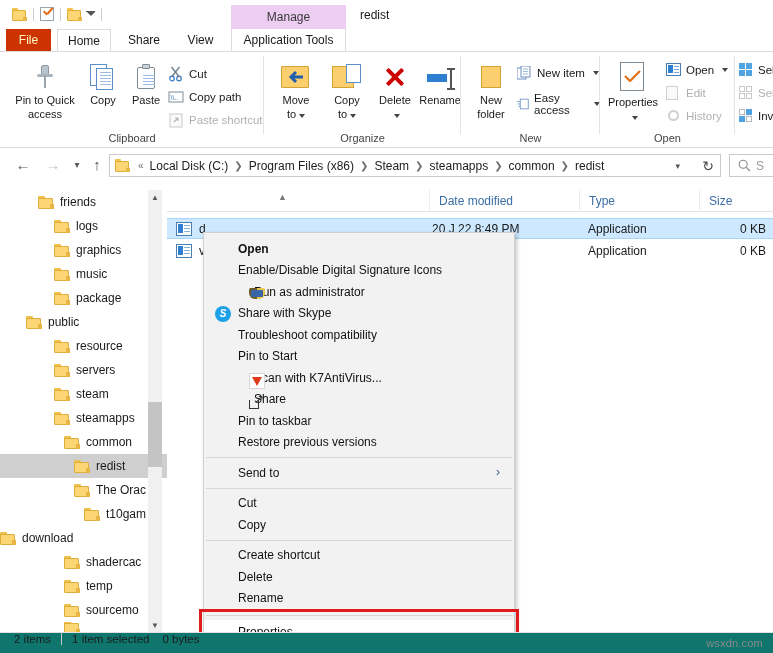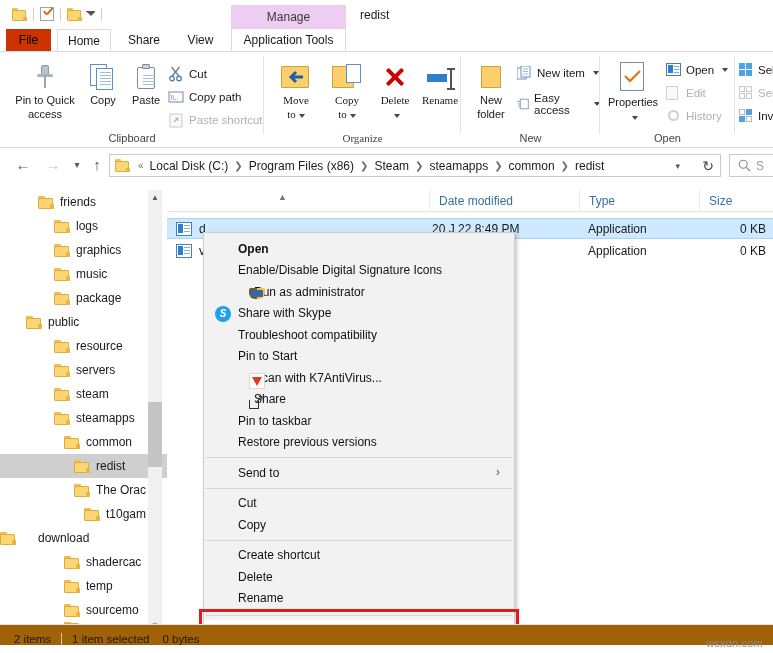--- a/index.html
+++ b/index.html
@@ -53,21 +53,21 @@
     position:absolute; left:0; top:29px; width:773px; height:23px;
     background:#ffffff;
   }
   .tabrow .underline {
     position:absolute; left:0; bottom:0; width:773px; height:1px; background:#dcdcdc;
   }
   .tab {
     position:absolute; top:0; height:23px; line-height:23px;
     font-size:12px; color:#1a1a1a; text-align:center; cursor:default;
   }
-  .tab.file { background:#cc3300; color:#000000; left:6px; width:45px; }
+  .tab.file { background:#cc3300; color:#fef9c3; left:6px; width:45px; }
   .tab.home { left:57px; width:54px; background:#fff; border-left:1px solid #dcdcdc; border-right:1px solid #dcdcdc; border-top:1px solid #dcdcdc;}
   .tab.share { left:119px; width:50px; }
   .tab.view { left:177px; width:47px; }
   .tab.apptools { left:231px; width:115px; background:#ffffff; border-left:1px solid #dcdcdc; border-right:1px solid #dcdcdc;}
   .tab.home:after {
     content:""; position:absolute; left:0; bottom:-1px; width:100%; height:1px; background:#fff;
   }
 
   
   .ribbon {
@@ -206,23 +206,23 @@
   
   .k7 { position:relative; width:16px; height:16px; background:#fff; border:1px solid #d8d8d8;}
   .k7 .tri { position:absolute; left:2px; top:3px; width:0;height:0; border-left:5px solid transparent;border-right:5px solid transparent;border-top:9px solid #e03a1a;}
   
   .shareic { position:relative; width:16px; height:16px;}
   .shareic .bx { position:absolute; left:0; top:6px; width:10px; height:9px; border:1.5px solid #333; border-top:none;}
   .shareic .ar { position:absolute; left:5px; top:0px; font-size:12px; color:#333; line-height:10px;}
 
   
   .statusbar {
-    position:absolute; left:0; bottom:8px; width:773px; height:21px;
-    background:#a16207; border-top:1px solid #e0e0e0;
-    display:flex; align-items:flex-end; font-size:11.5px; color:#1a1a1a;
+    position:absolute; left:0; bottom:0; width:773px; height:21px;
+    background:#0f766e; border-top:1px solid #e0e0e0;
+    display:flex; align-items:flex-start; font-size:11.5px; color:#1a1a1a;
   }
   .status-sep { width:1px; height:12px; background:#c8c8c8; margin:0 10px;}
   .watermark {
     position:absolute; right:10px; bottom:4px; font-size:11px; color:#8a8a8a;
     letter-spacing:0.2px;
   }
 </style>
 </head>
 <body>
 
@@ -314,21 +314,21 @@
         <svg class="ic-scissors" viewBox="0 0 16 16">
             <rect x="2" y="2" width="12" height="13" fill="#fafafa" stroke="#c9c9c9"></rect>
             <path d="M6 10 L10 6 M10 6 H7 M10 6 V9" stroke="#b6b6b6" fill="none" stroke-width="1.2"></path>
           </svg>
         <span>Paste shortcut</span>
       </div>
       <div class="glabel">Clipboard</div>
       <div class="gsep"></div>
     </div>
 
-    <div class="grp" style="left:264px; width:197px;font-family:Liberation Serif, serif;">
+    <div class="grp" style="left:264px; width:197px;">
       <div class="bigbtn" style="left:8px; top:12px; width:48px;">
         <span class="ic ic-folderarrow"><span class="f"></span>
           <svg style="position:absolute;left:5px;top:6px" width="18" height="14" viewBox="0 0 18 14">
               <path d="M17 7 H6 M10 2 L5 7 L10 12" stroke="#1f5fae" stroke-width="3" fill="none"></path>
             </svg>
         </span>
         <span class="lbl">Move</span>
         <span class="lbl"><span>to</span><i class="dd"></i></span>
       </div>
       <div class="bigbtn" style="left:60px; top:12px; width:46px;">
@@ -597,21 +597,21 @@
       <span>The Orac</span>
     </div>
     <div class="navitem" style="padding-left:84px;">
       <span class="nav-fold">
           <span class="tb"></span>
           <span class="bd"></span>
           <span class="fl"></span>
         </span>
       <span>t10gam</span>
     </div>
-    <div class="navitem" style="gap:16px;">
+    <div class="navitem" style="">
       <span class="nav-fold">
           <span class="tb"></span>
           <span class="bd"></span>
           <span class="fl"></span>
         </span>
       <span>download</span>
     </div>
     <div class="navitem" style="padding-left:64px;">
       <span class="nav-fold">
           <span class="tb"></span>

